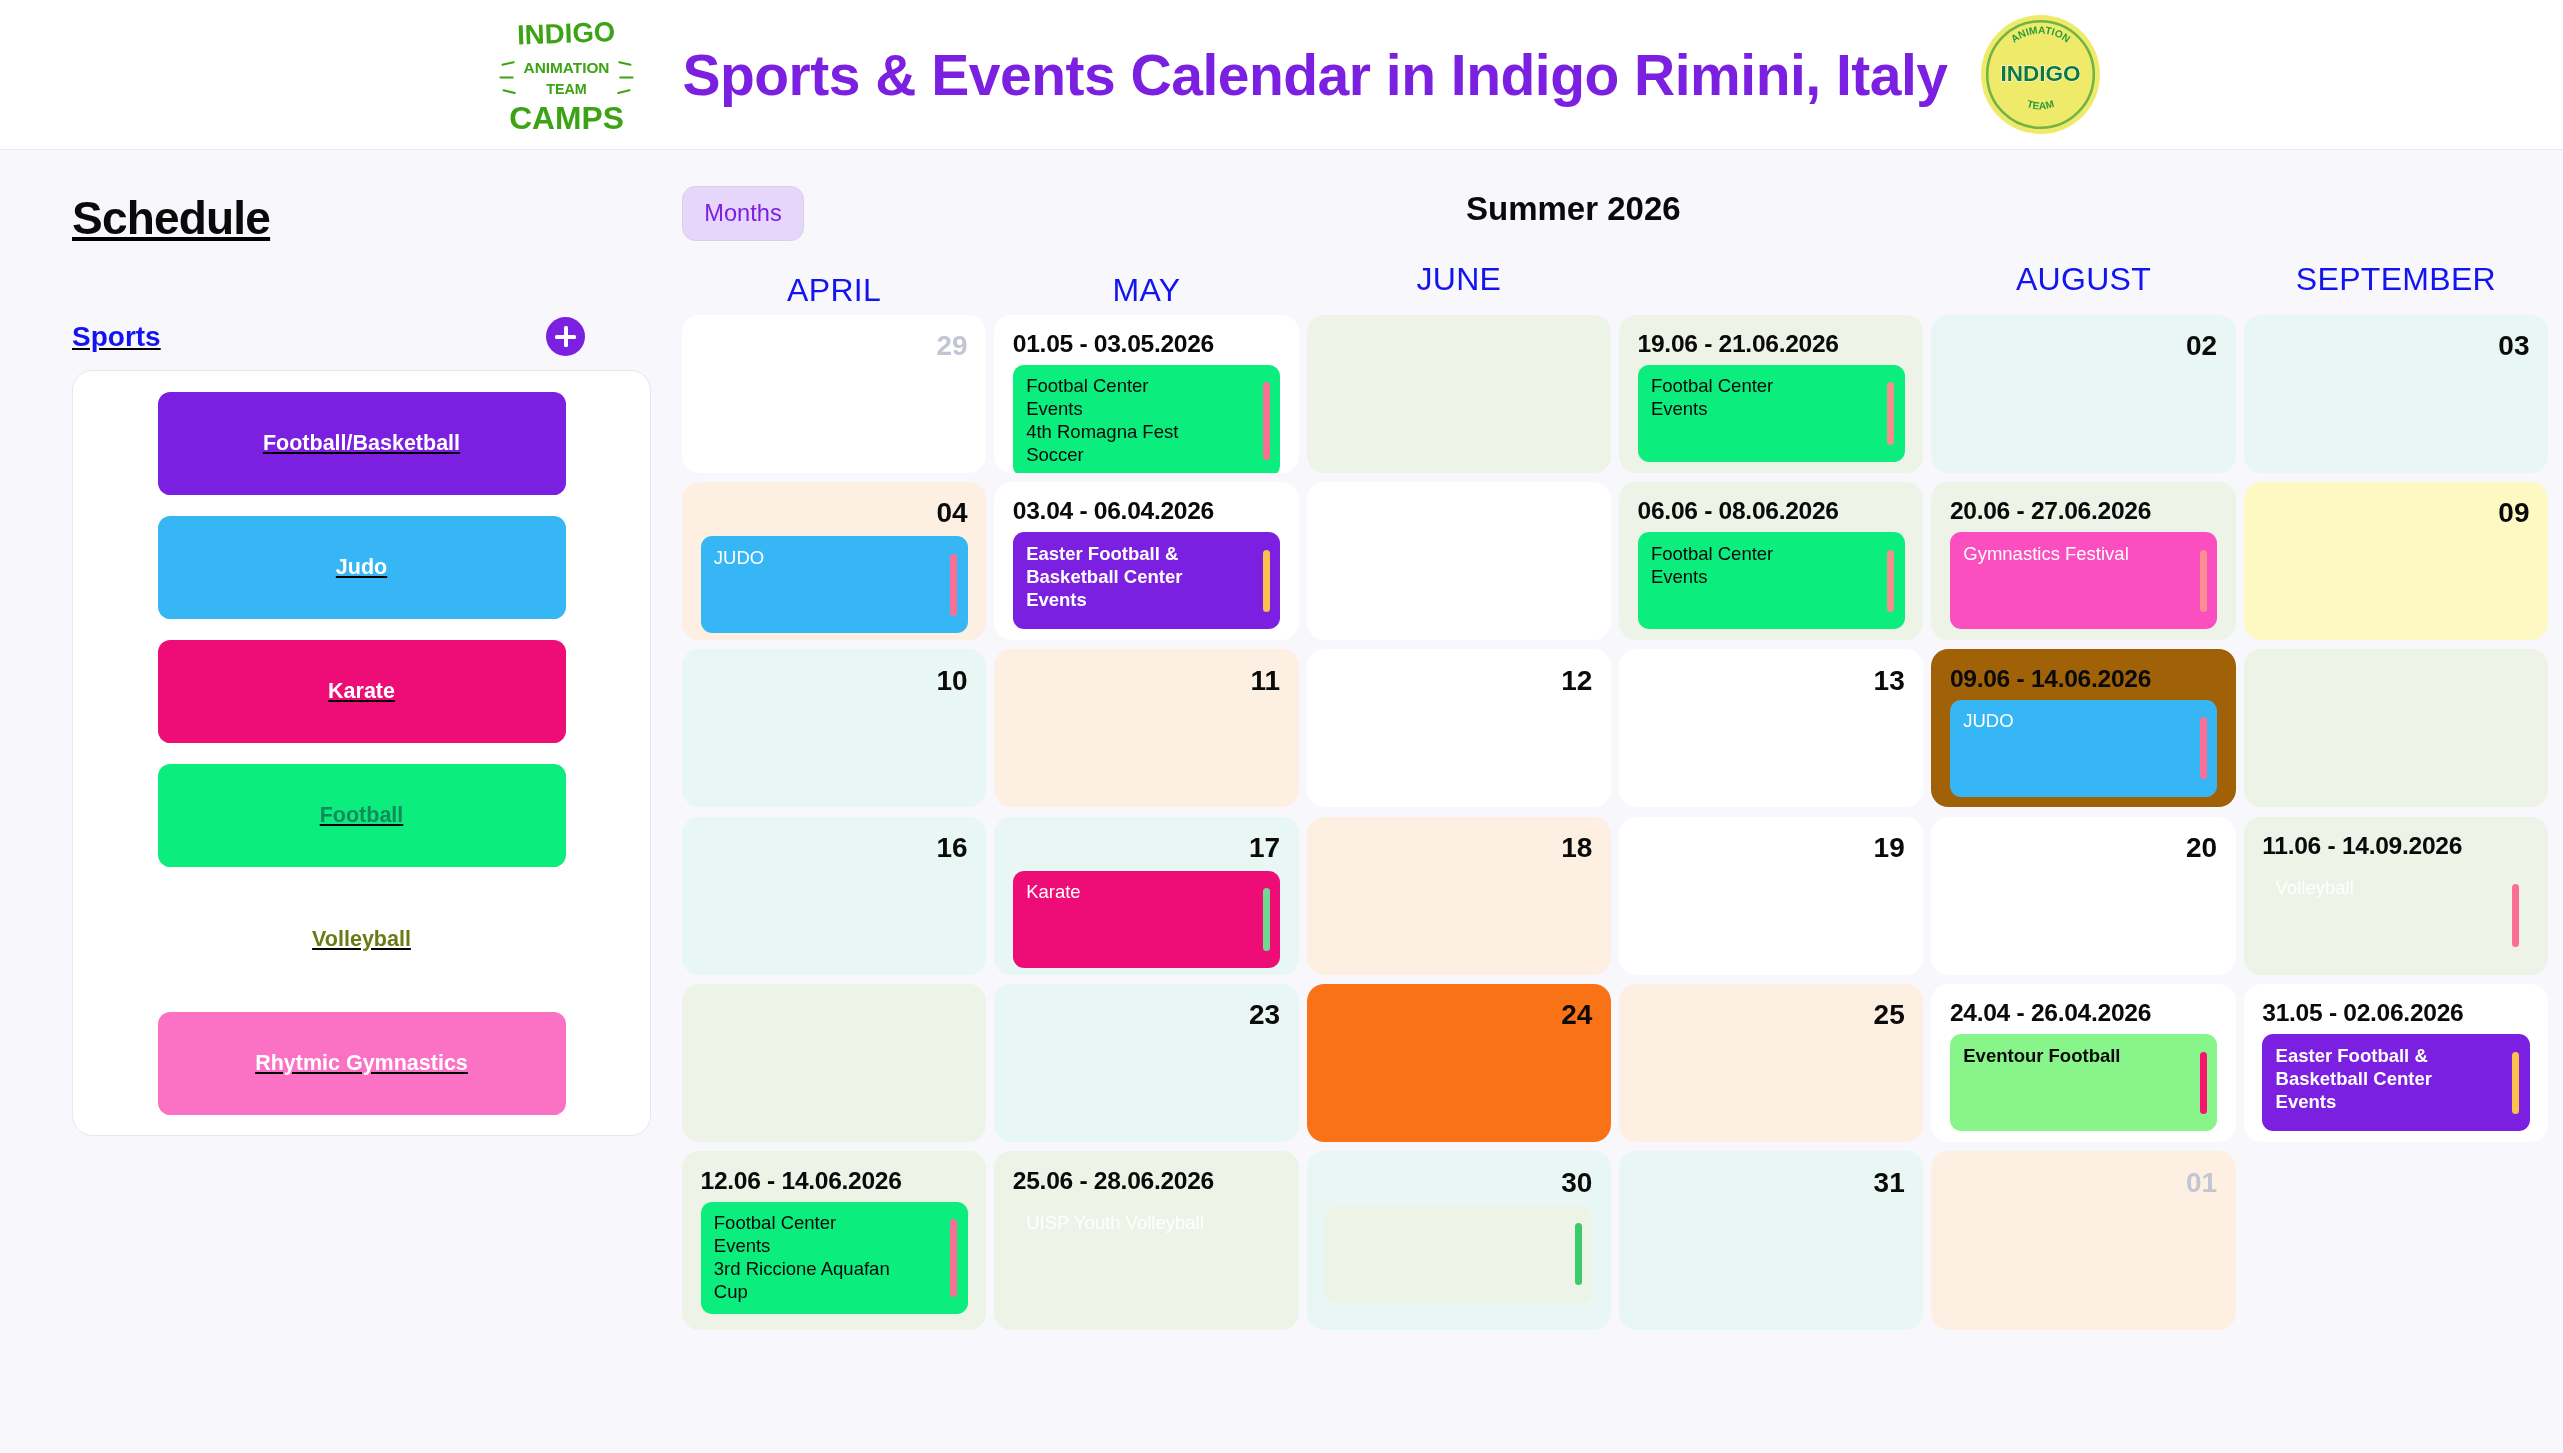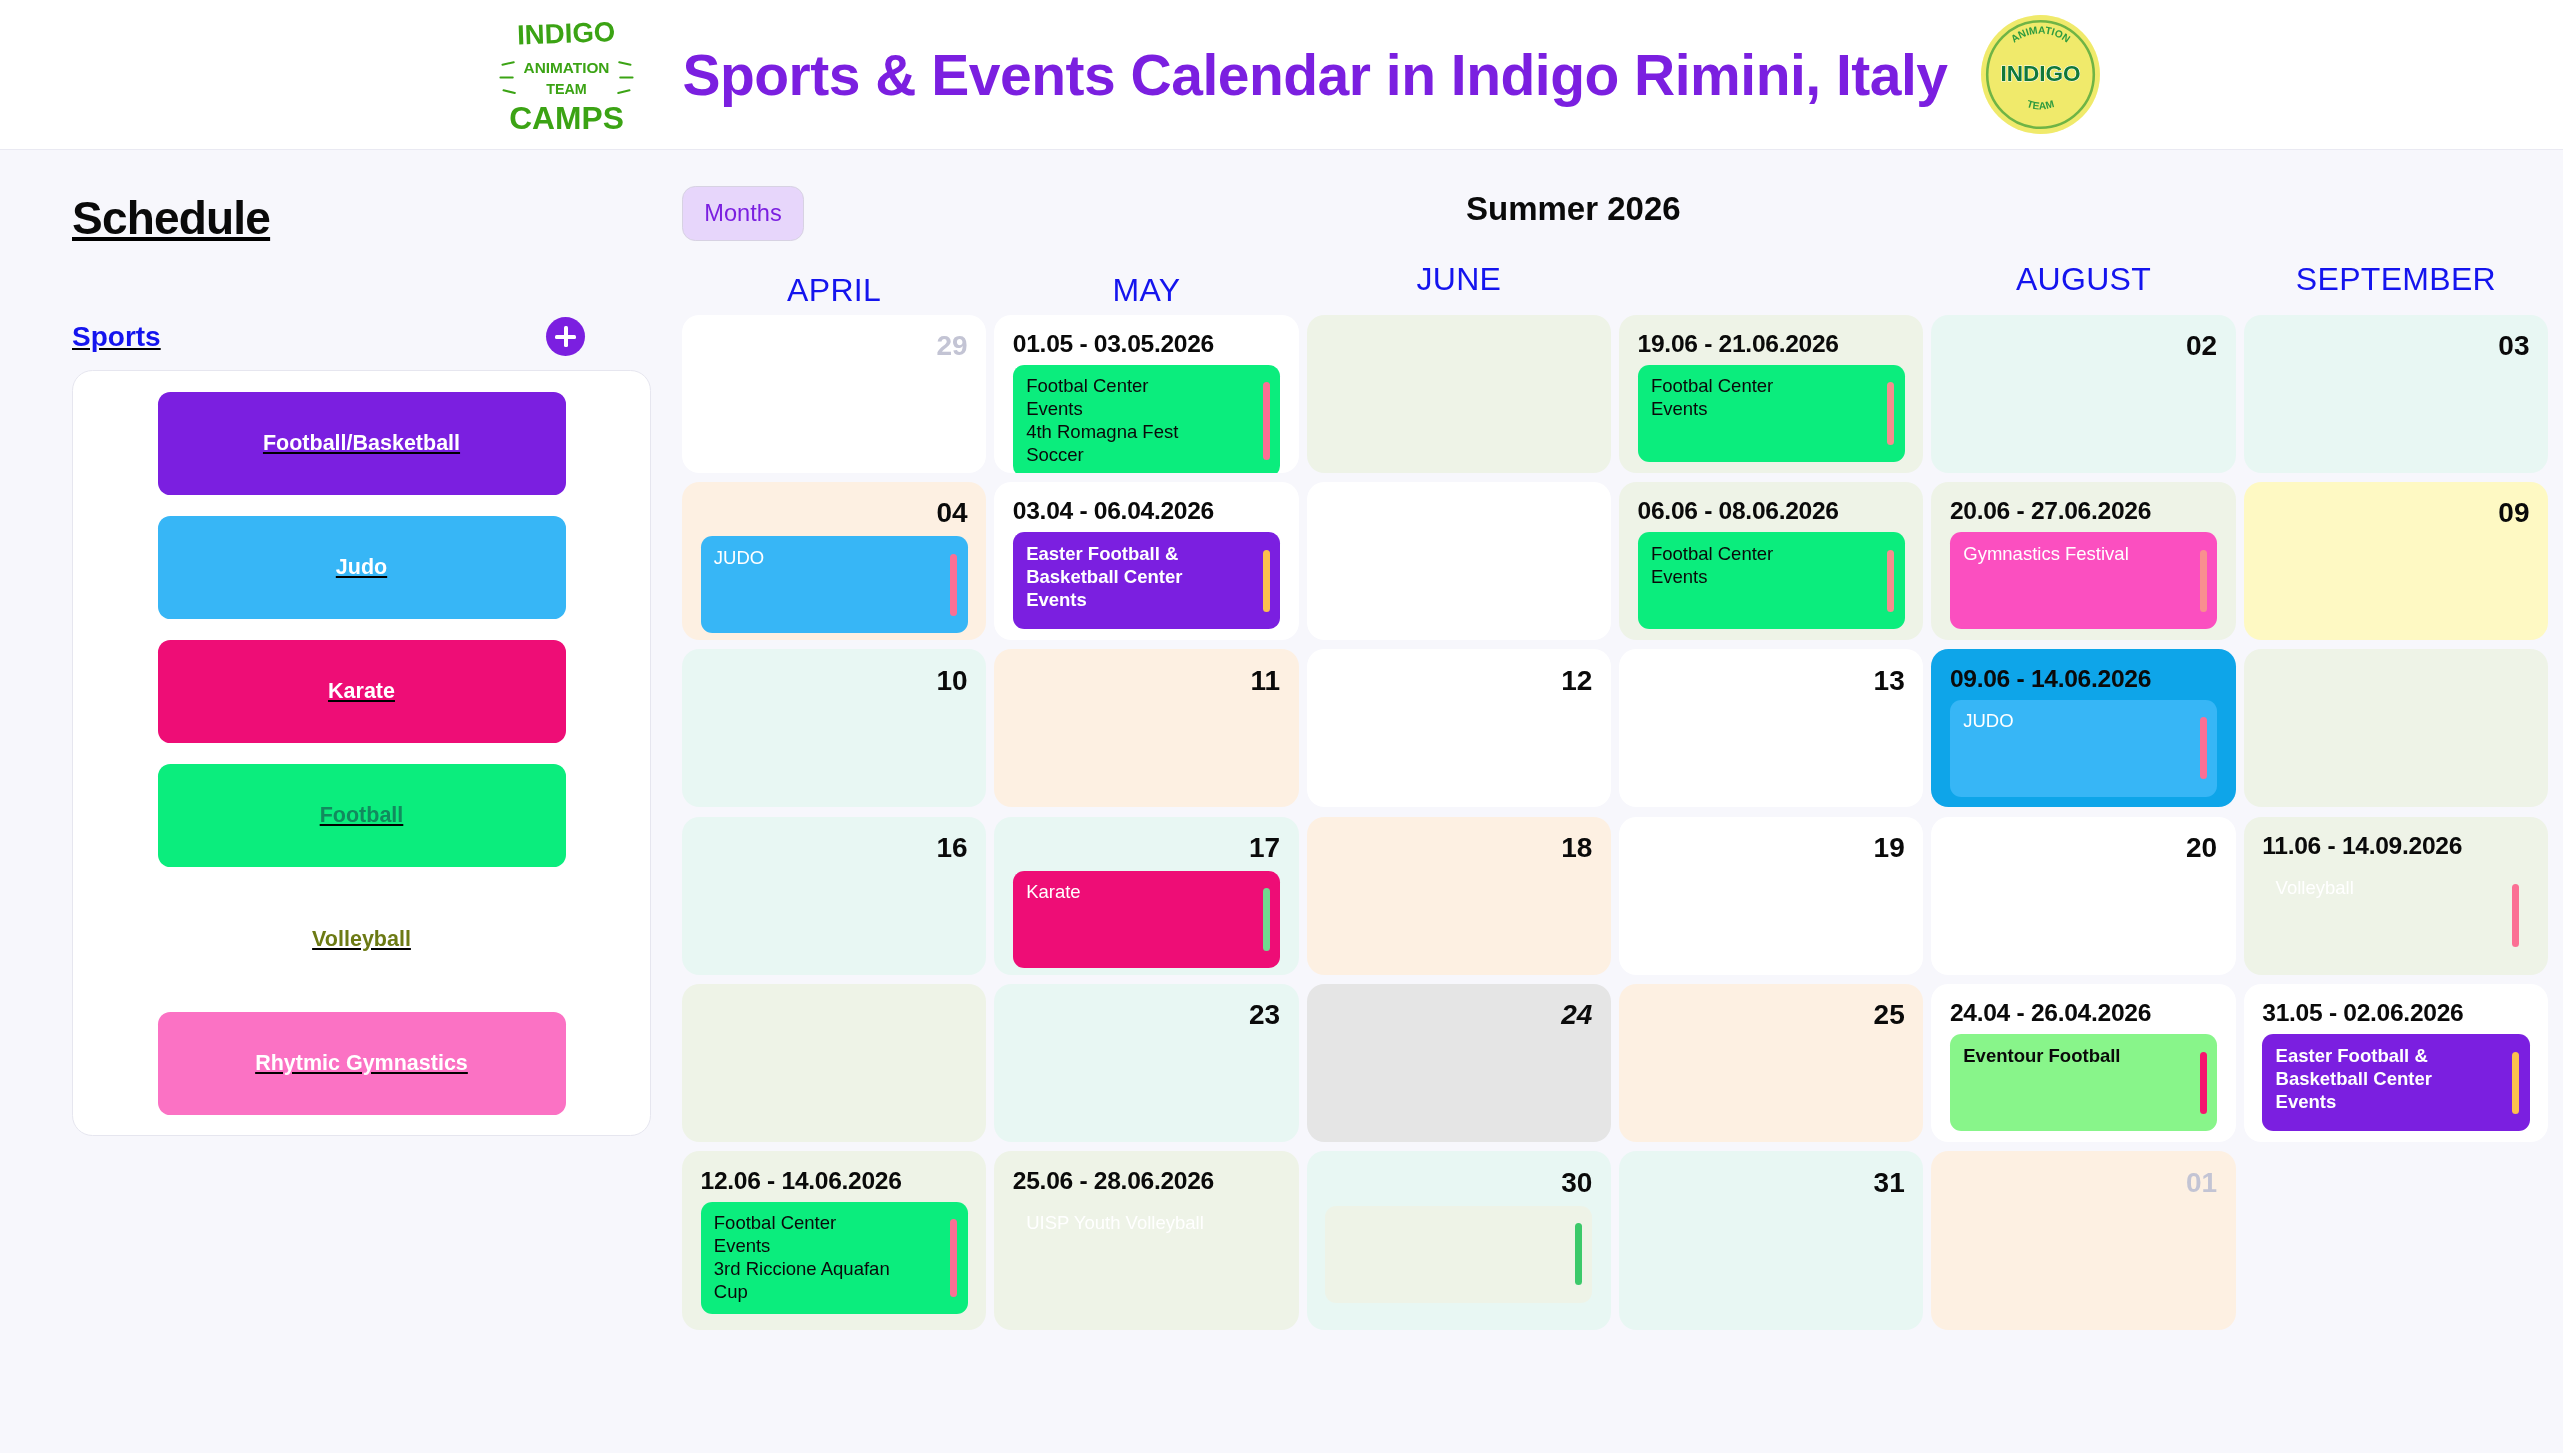--- a/index.html
+++ b/index.html
@@ -396,21 +396,21 @@
         <div class="day-cell" style="background: rgb(255, 255, 255);">
           <div class="cell-head">
             <span class="cell-daynum">12</span>
           </div>
         </div>
         <div class="day-cell" style="background: rgb(255, 255, 255);">
           <div class="cell-head">
             <span class="cell-daynum">13</span>
           </div>
         </div>
-        <div class="day-cell" style="background: #0ea5e9;">
+        <div class="day-cell" style="background: #a16207;">
           <div class="cell-range">09.06 - 14.06.2026</div>
           <div class="event-card" style="background: rgb(55, 182, 246);">
             <div class="event-text" style="color: rgb(255, 255, 255);">JUDO</div>
             <div class="event-accent" style="background: rgb(251, 111, 148);"></div>
           </div>
         </div>
         <div class="day-cell" style="background: rgb(238, 243, 231);">
           <div class="cell-head"></div>
         </div>
         <div class="day-cell" style="background: rgb(232, 247, 243);">
@@ -450,21 +450,21 @@
           </div>
         </div>
         <div class="day-cell" style="background: rgb(238, 243, 231);">
           <div class="cell-head"></div>
         </div>
         <div class="day-cell" style="background: rgb(232, 247, 243);">
           <div class="cell-head">
             <span class="cell-daynum">23</span>
           </div>
         </div>
-        <div class="day-cell" style="background: #e5e5e5; font-style: italic;">
+        <div class="day-cell" style="background: #f97316;">
           <div class="cell-head">
             <span class="cell-daynum">24</span>
           </div>
         </div>
         <div class="day-cell" style="background: rgb(253, 240, 226);">
           <div class="cell-head">
             <span class="cell-daynum">25</span>
           </div>
         </div>
         <div class="day-cell" style="background: rgb(255, 255, 255);">

